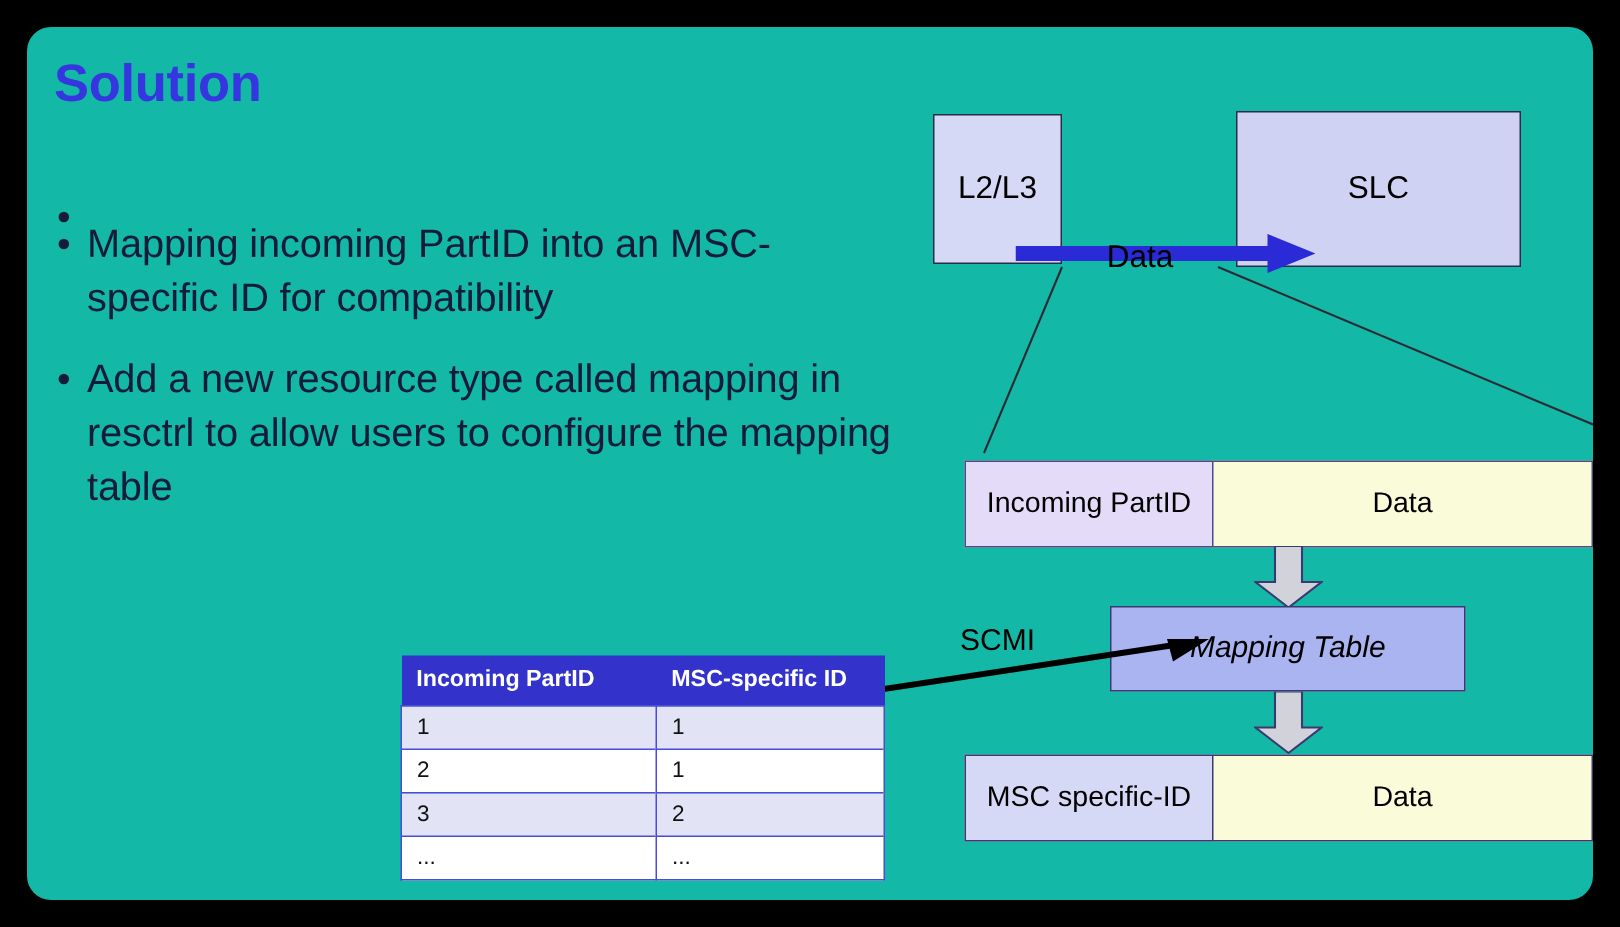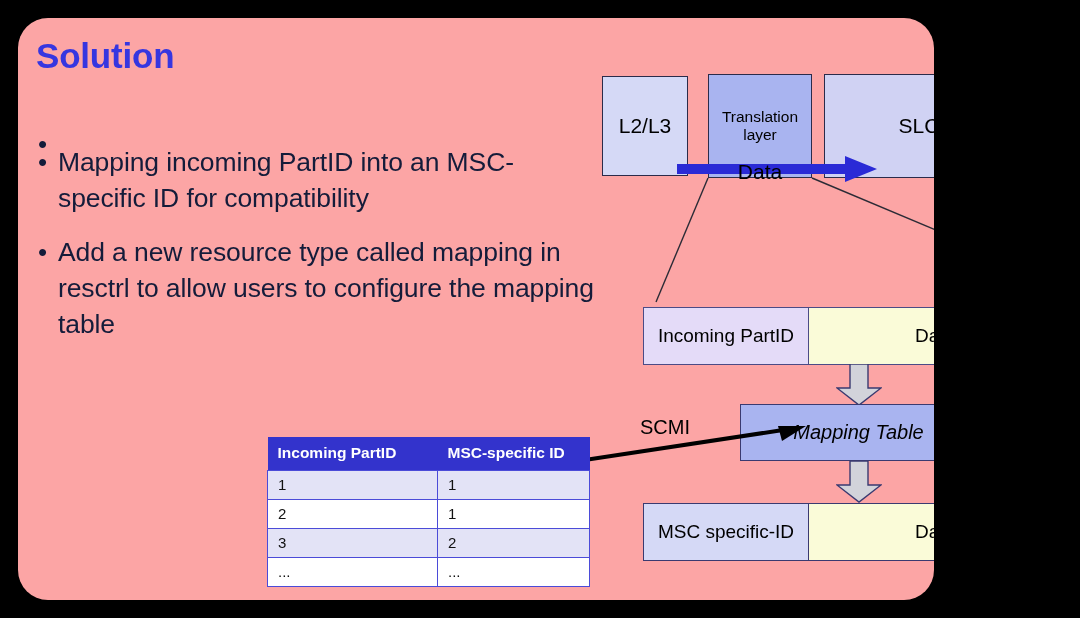--- a/index.html
+++ b/index.html
@@ -10,24 +10,24 @@
   body {
     width: 1080px;
     height: 618px;
     font-family: "Liberation Sans", sans-serif;
     overflow: hidden;
   }
   #slide {
     position: absolute;
     left: 18px;
     top: 18px;
-    width: 916px;
+    width: 1044px;
     height: 582px;
-    background: #fca5a5;
-    border-radius: 30px;
+    background: #14b8a6;
+    border-radius: 16px;
     overflow: hidden;
   }
 
   
   #title {
     position: absolute;
     left: 18px;
     top: 18px;
     font-size: 35px;
     font-weight: bold;
@@ -67,21 +67,21 @@
     display: flex;
     align-items: center;
     justify-content: center;
     text-align: center;
     color: #000000;
     font-size: 20px;
     line-height: 1.15;
   }
 
   
-  #box-l2l3   { left: 584px; top: 58px;  width: 86px;  height: 100px; background: #d5d9f6; font-size: 21px; }
+  #box-l2l3   { left: 604px; top: 58px;  width: 86px;  height: 100px; background: #d5d9f6; font-size: 21px; }
   #box-trans  { left: 690px; top: 56px;  width: 104px; height: 104px; background: #a9b4f0; font-size: 15.5px; }
   #box-slc    { left: 806px; top: 56px;  width: 190px; height: 104px; background: #d0d2f3; font-size: 21px; }
 
   
   #data-arrow-wrap {
     position: absolute;
     left: 659px;
     top: 138px;
     width: 200px;
     height: 26px;
@@ -189,21 +189,20 @@
       <span>Add a new resource type called mapping in resctrl to allow users to configure the mapping table</span>
     </div>
   </div>
 
   <svg id="callout-lines" viewBox="0 0 1044 582">
     <line x1="690" y1="160" x2="638" y2="284" stroke="#2b2b36" stroke-width="1.4"></line>
     <line x1="794" y1="160" x2="1044" y2="265" stroke="#2b2b36" stroke-width="1.4"></line>
   </svg>
 
   <div class="dbox" id="box-l2l3">L2/L3</div>
-  <div class="dbox" id="box-trans">Translation layer</div>
   <div class="dbox" id="box-slc">SLC</div>
 
   <svg id="data-arrow-wrap" viewBox="0 0 200 26">
     <path d="M0 8 H168 V0 L200 13 L168 26 V18 H0 Z" fill="#2a2ad6"></path>
   </svg>
   <div id="data-label">Data</div>
 
   <div class="dbox" id="box-inpart">Incoming PartID</div>
   <div class="dbox" id="box-data1">Data</div>
 

